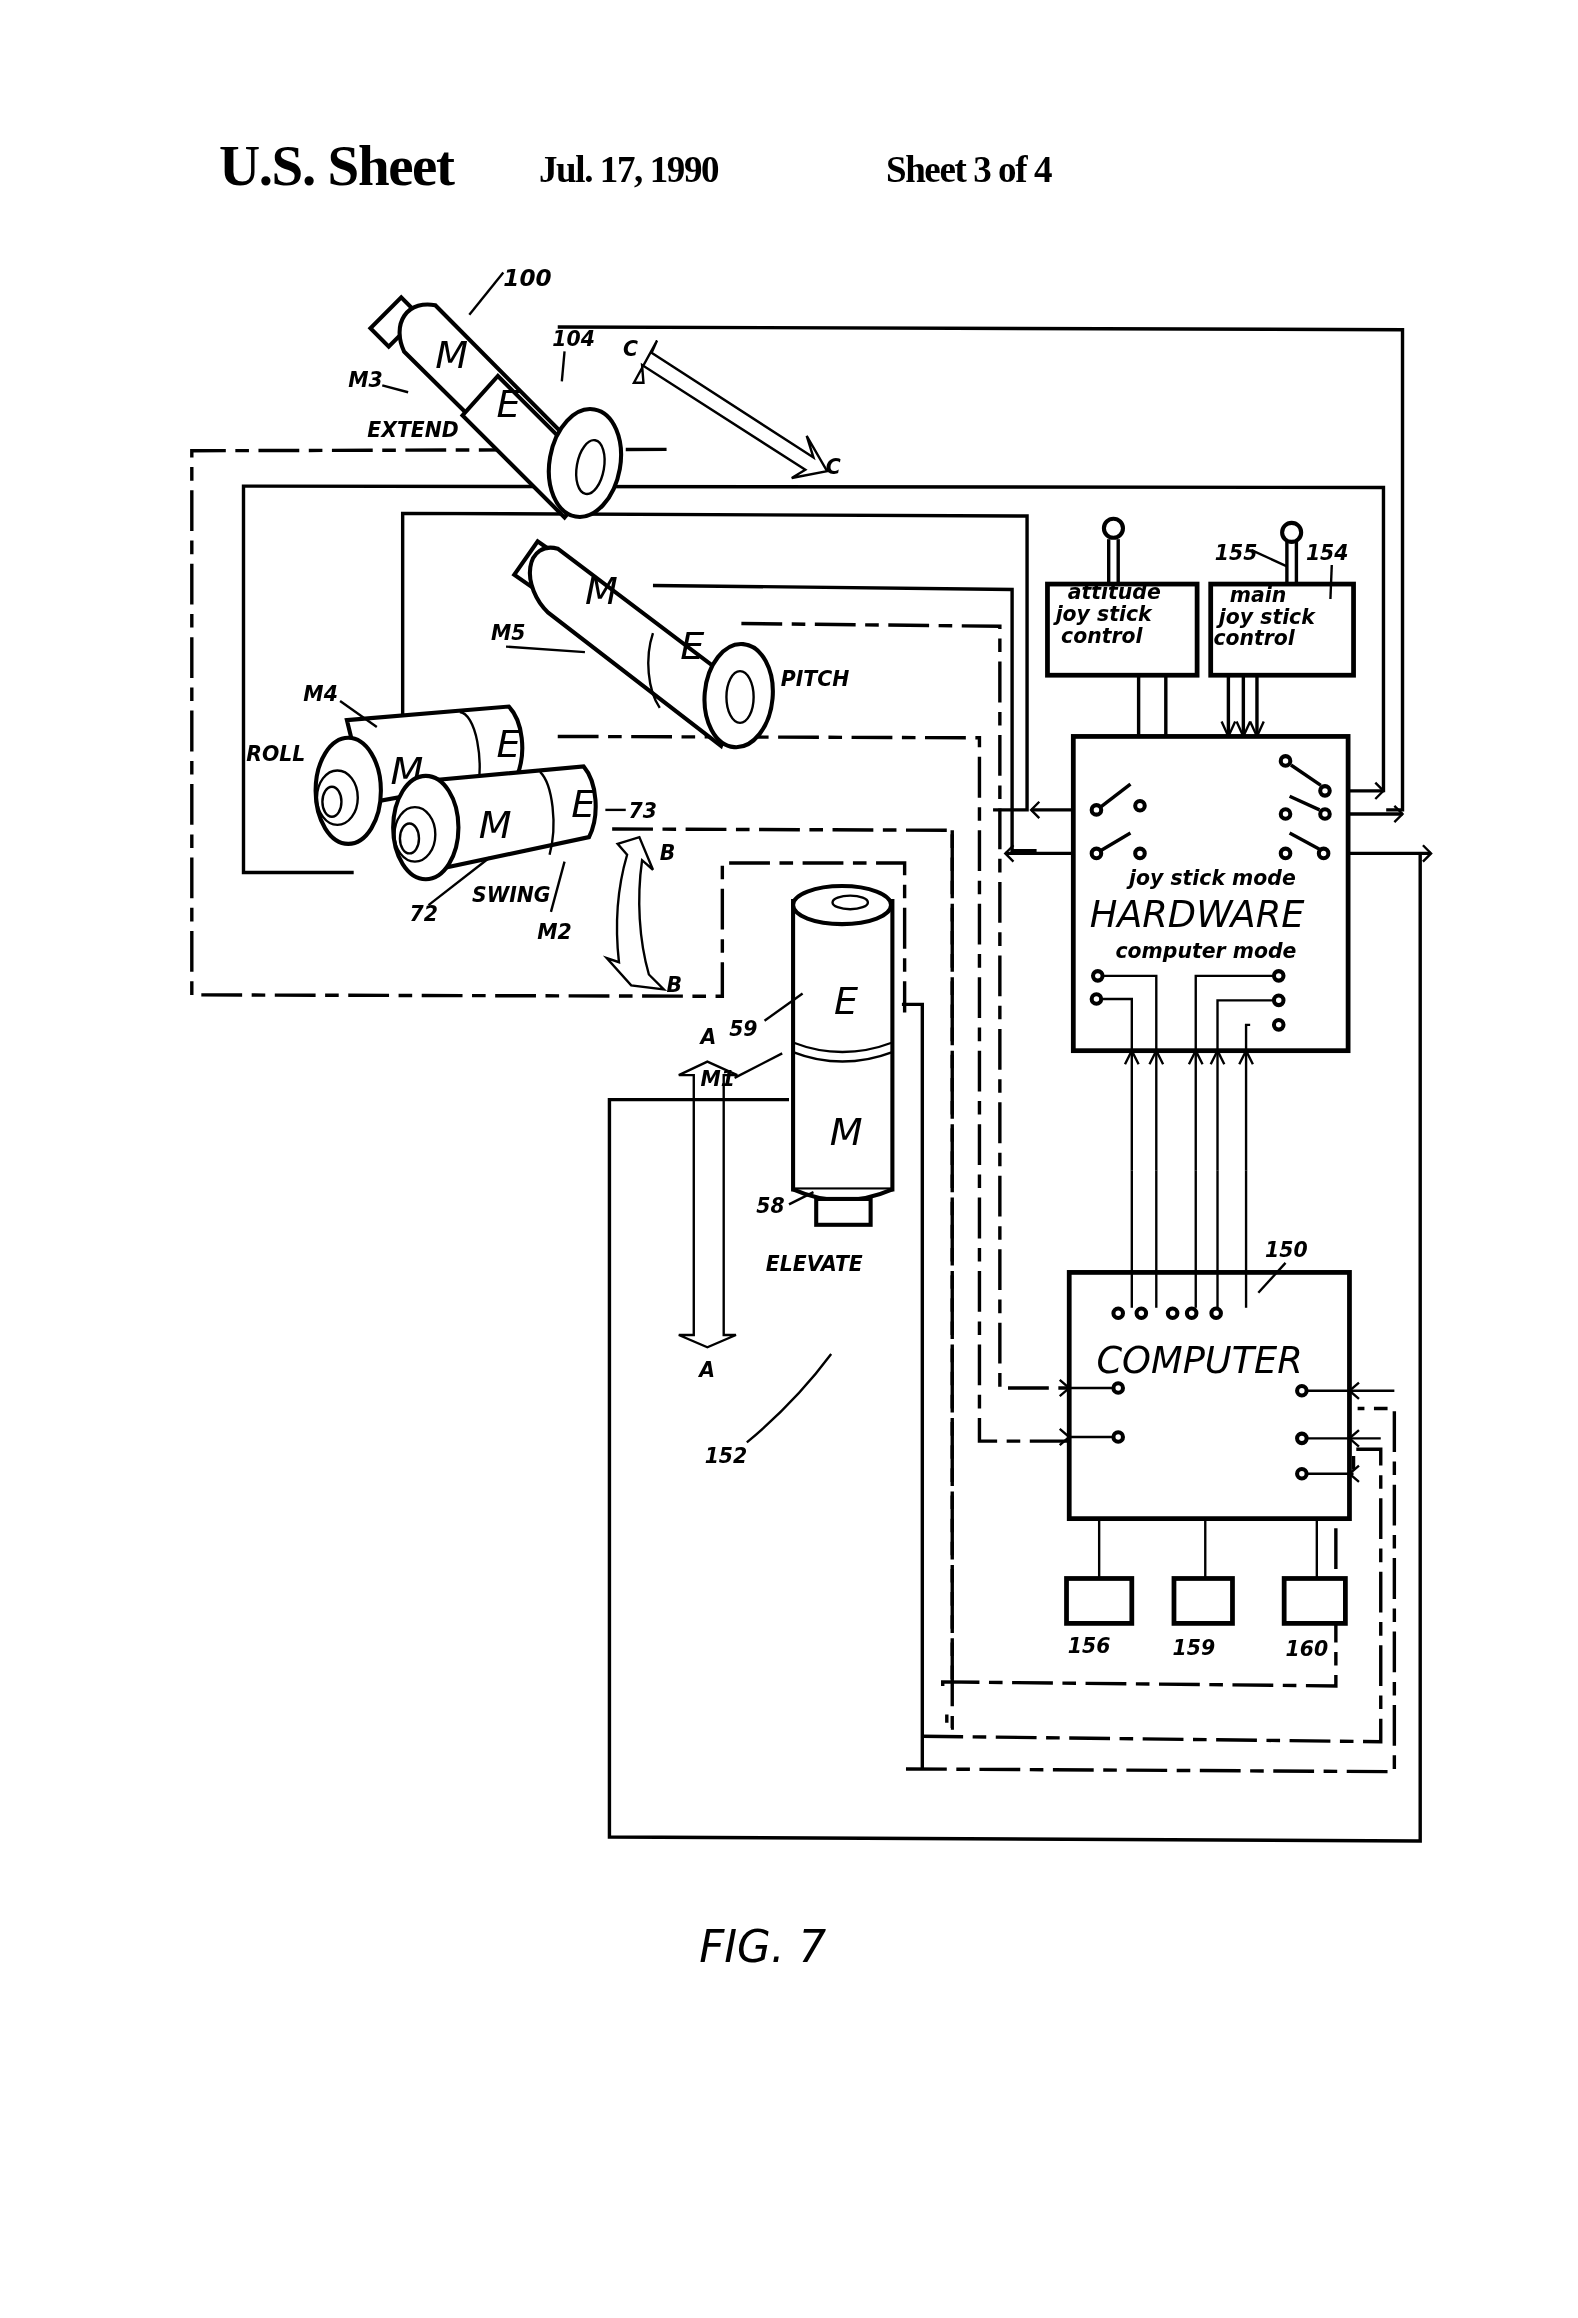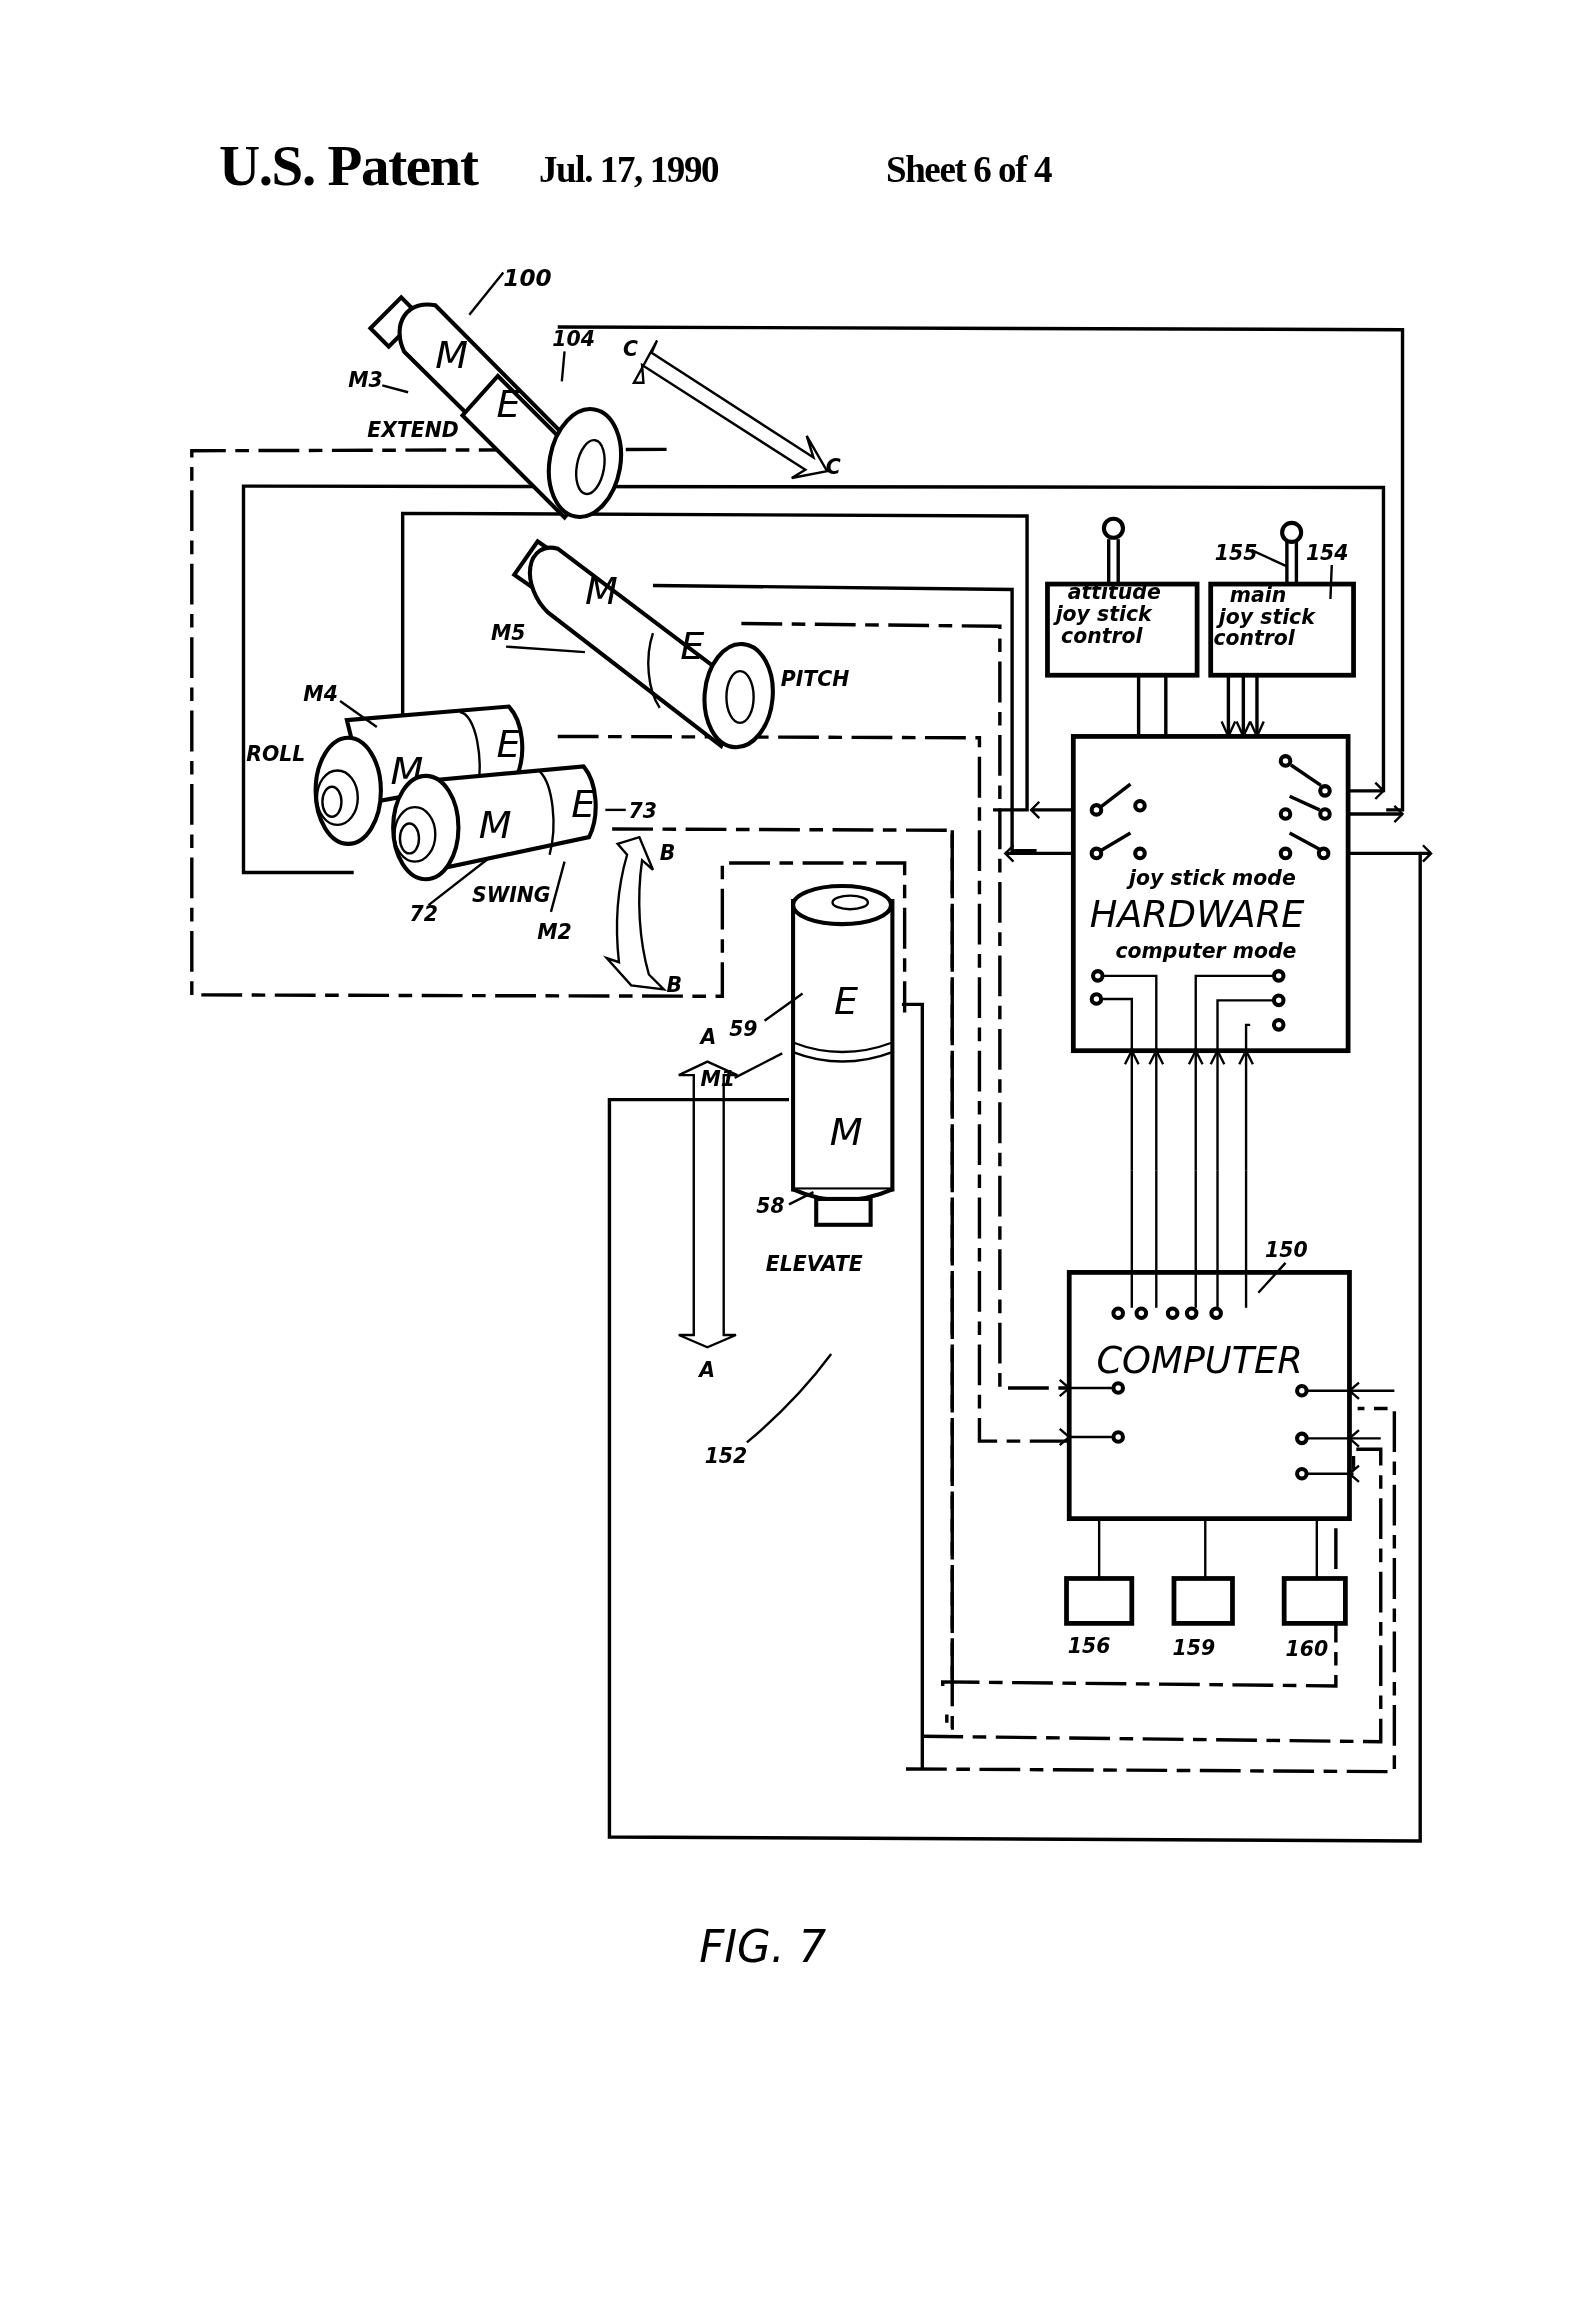--- a/index.html
+++ b/index.html
@@ -22,23 +22,23 @@
   .wt { stroke: #000; stroke-width: 3.5; fill: none; }
   .dash { stroke: #000; stroke-width: 5; fill: none; stroke-dasharray: 60 14 20 14; }
   .box { stroke: #000; stroke-width: 7; fill: #fff; }
   .body { stroke: #000; stroke-width: 6; fill: #fff; }
   .term { stroke: #000; stroke-width: 6; fill: #fff; }
 </style>
 </head>
 <body>
 
 <div class="header">
-  <div class="hdr hdr-title">U.S. Patent</div>
+  <div class="hdr hdr-title">U.S. Sheet</div>
   <div class="hdr hdr-date">Jul. 17, 1990</div>
-  <div class="hdr hdr-sheet">Sheet 6 of 4</div>
+  <div class="hdr hdr-sheet">Sheet 3 of 4</div>
 </div>
 
 <svg id="fig" viewBox="0 0 2320 3408">
 
   <g>
 
     <polyline class="w" points="820,480 2062,484 2062,1190 2038,1190"></polyline>
 
     <polyline class="dash" points="980,660 282,662 282,1462 1062,1464 1062,1268 1330,1268 1330,1488"></polyline>
 

